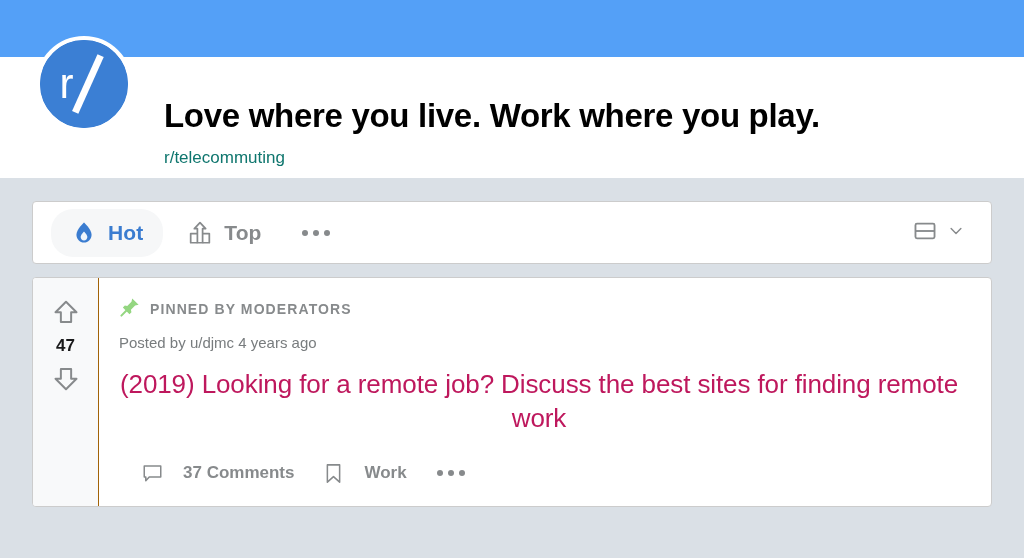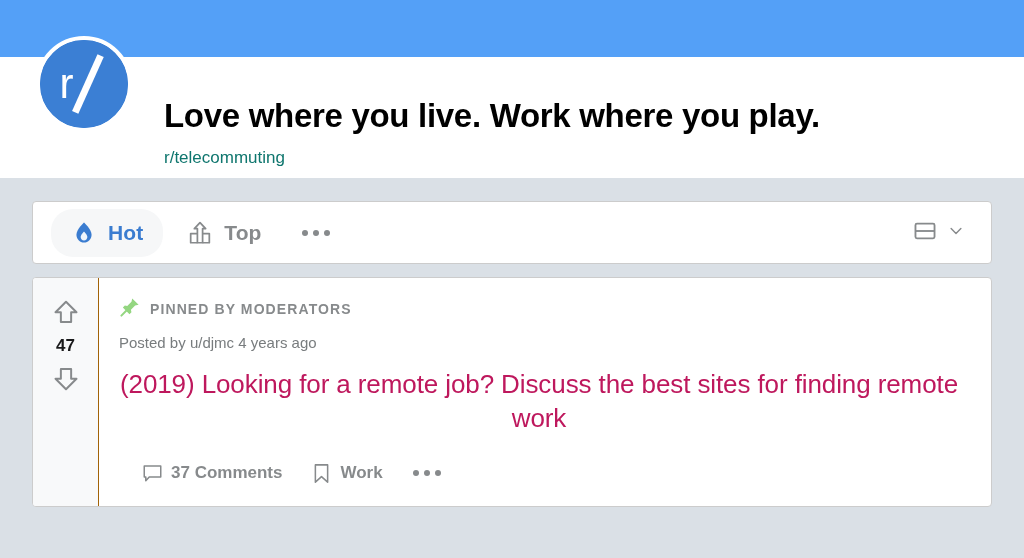--- a/index.html
+++ b/index.html
@@ -208,21 +208,21 @@
   .actions {
     display: flex;
     align-items: center;
     gap: 4px;
     margin-top: 18px;
     margin-left: 10px;
   }
   .action {
     display: flex;
     align-items: center;
-    gap: 7px;
+    gap: 19px;
     padding: 8px 12px;
     border-radius: 3px;
     cursor: pointer;
     font-size: 17px;
     font-weight: bold;
     color: #878A8C;
     background: none;
     border: none;
     font-family: inherit;
   }

